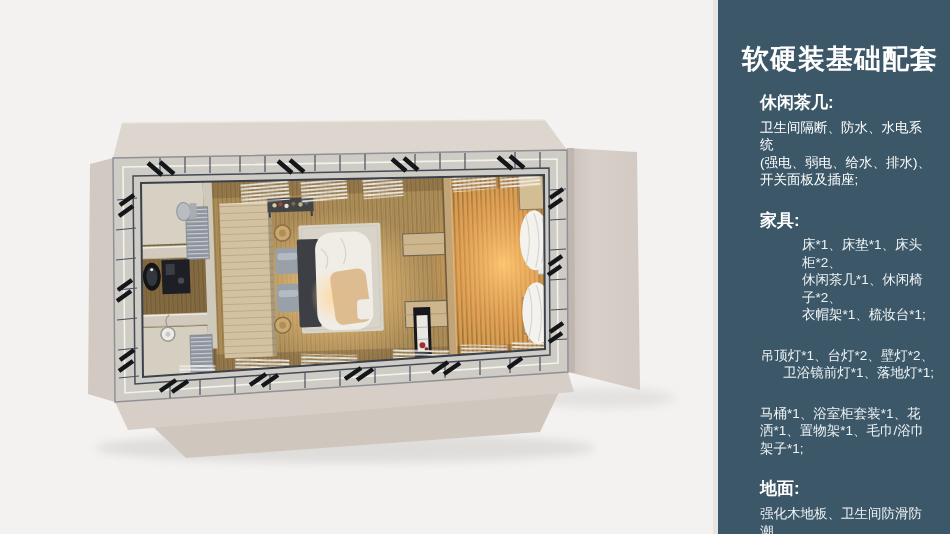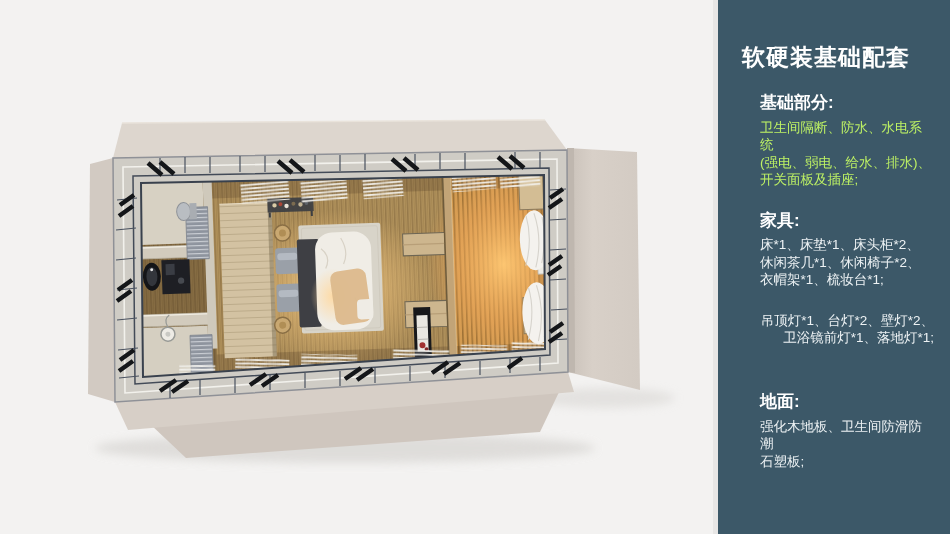--- a/index.html
+++ b/index.html
@@ -9,21 +9,21 @@
     font-family:"Liberation Sans","DejaVu Sans",sans-serif;
   }
   .floorplan{position:absolute;left:0;top:0;}
   .panel-edge{position:absolute;top:0;width:5px;height:534px;}
   .panel{
     position:absolute;top:0;right:0;width:232px;height:534px;
     box-sizing:border-box;
   }
   .panel-title{
     position:absolute;left:24px;top:44px;margin:0;
-    font-size:23px;font-weight:bold;letter-spacing:1px;line-height:1.15;
+    font-size:27px;font-weight:bold;letter-spacing:1px;line-height:1.15;
     white-space:nowrap;
   }
   .sections{
     position:absolute;left:42px;top:94px;right:16px;
     display:flex;flex-direction:column;gap:23px;
   }
   .sec-h{font-size:17px;font-weight:bold;margin:0 0 6px 0;line-height:1.1;}
   .sec-b{font-size:13.5px;line-height:17.5px;margin:0;white-space:pre-line;}
 </style>
 </head>
@@ -260,39 +260,42 @@
     </g>
 
     <path d="M141,183 L544,175 L545,349 L143,377 Z" fill="none" stroke="#39414d" stroke-width="2"></path>
   </svg>
 
   <div class="panel-edge" style="right: 232px; background: rgb(231, 230, 229);"></div>
   <div class="panel" style="background: rgb(60, 88, 104); color: rgb(255, 255, 255);">
     <h1 class="panel-title">软硬装基础配套</h1>
     <div class="sections">
   <section class="sec">
-    <h2 class="sec-h">基础部分:</h2>
-    <p class="sec-b" style="color: #bef264;">卫生间隔断、防水、水电系统
+    <h2 class="sec-h">休闲茶几:</h2>
+    <p class="sec-b" style="color: #ffffff;">卫生间隔断、防水、水电系统
 (强电、弱电、给水、排水)、
 开关面板及插座;</p>
   </section>
 
   <section class="sec">
     <h2 class="sec-h">家具:</h2>
-    <p class="sec-b" style="color: rgb(237, 242, 244);">床*1、床垫*1、床头柜*2、
+    <p class="sec-b" style="color: rgb(237, 242, 244); margin-left: 42px;">床*1、床垫*1、床头柜*2、
 休闲茶几*1、休闲椅子*2、
 衣帽架*1、梳妆台*1;</p>
   </section>
 
   <section class="sec">
     <p class="sec-b" style="color: rgb(237, 242, 244); text-align: right;">吊顶灯*1、台灯*2、壁灯*2、
 卫浴镜前灯*1、落地灯*1;</p>
   </section>
 
   <section class="sec">
+    <p class="sec-b" style="color: rgb(237, 242, 244);">马桶*1、浴室柜套装*1、花
+洒*1、置物架*1、毛巾/浴巾
+架子*1;</p>
   </section>
 
   <section class="sec">
     <h2 class="sec-h">地面:</h2>
     <p class="sec-b" style="color: rgb(237, 242, 244);">强化木地板、卫生间防滑防潮
 石塑板;</p>
   </section>
 </div>
   </div>
 

